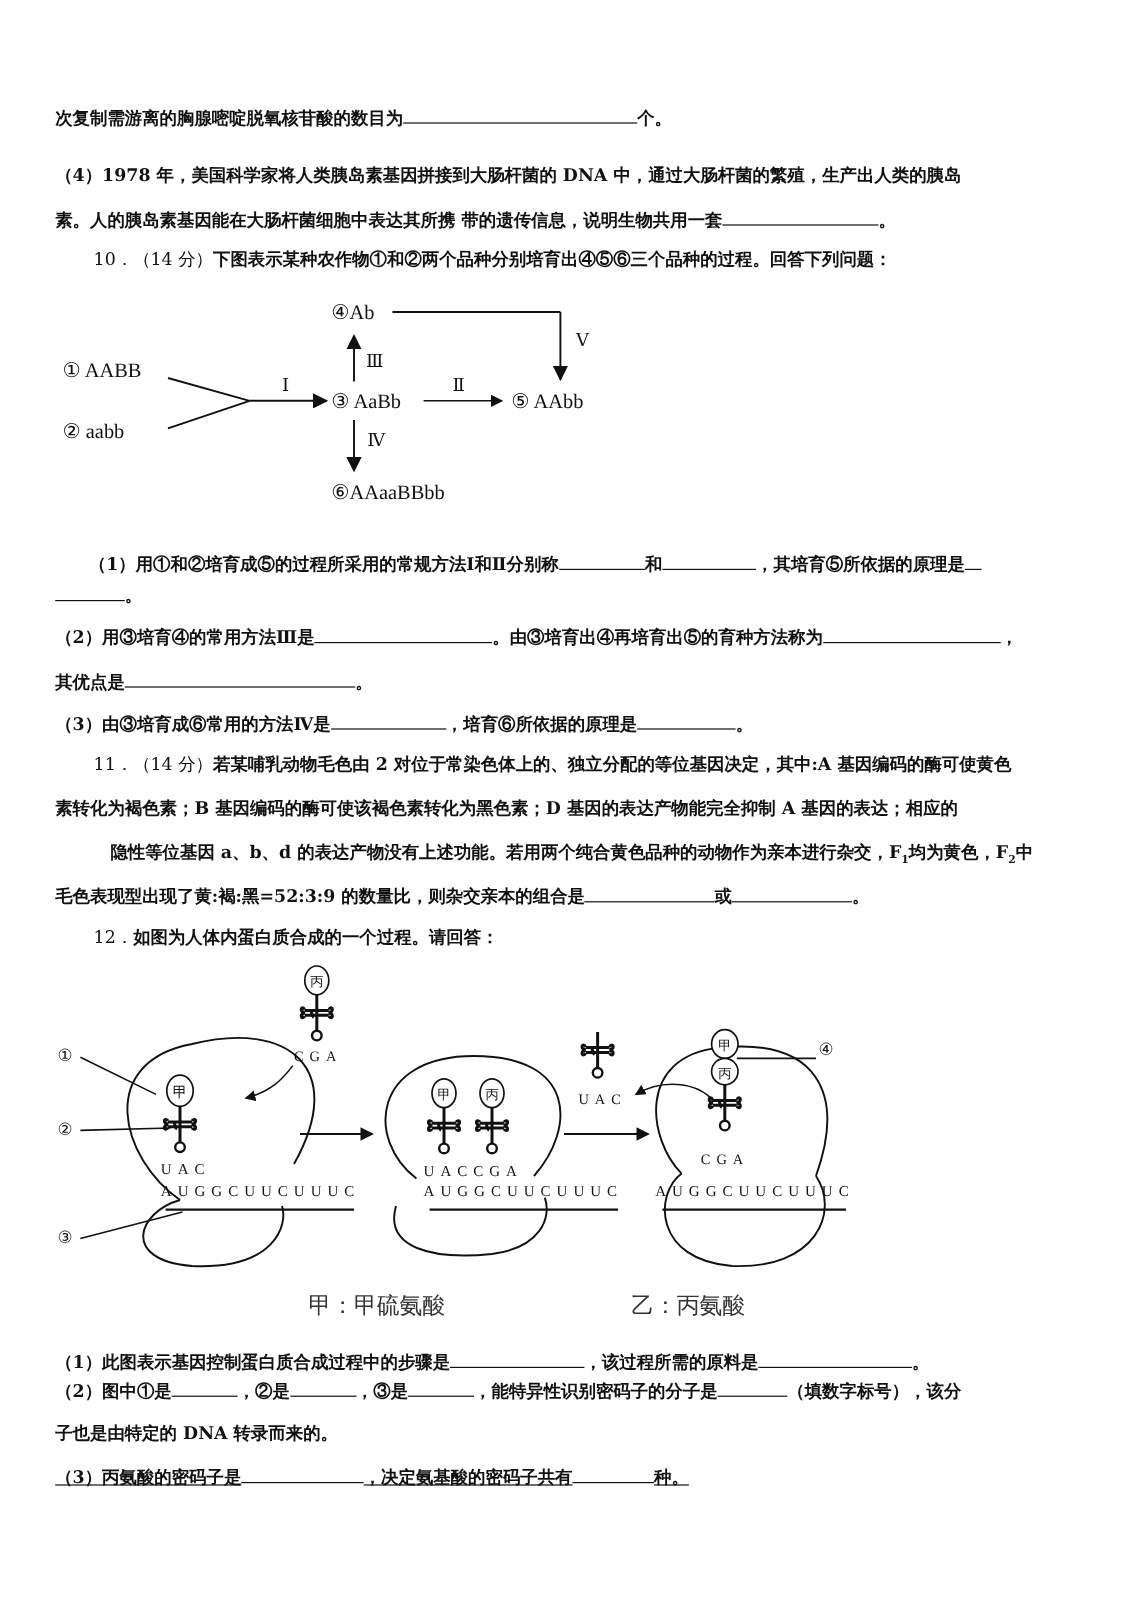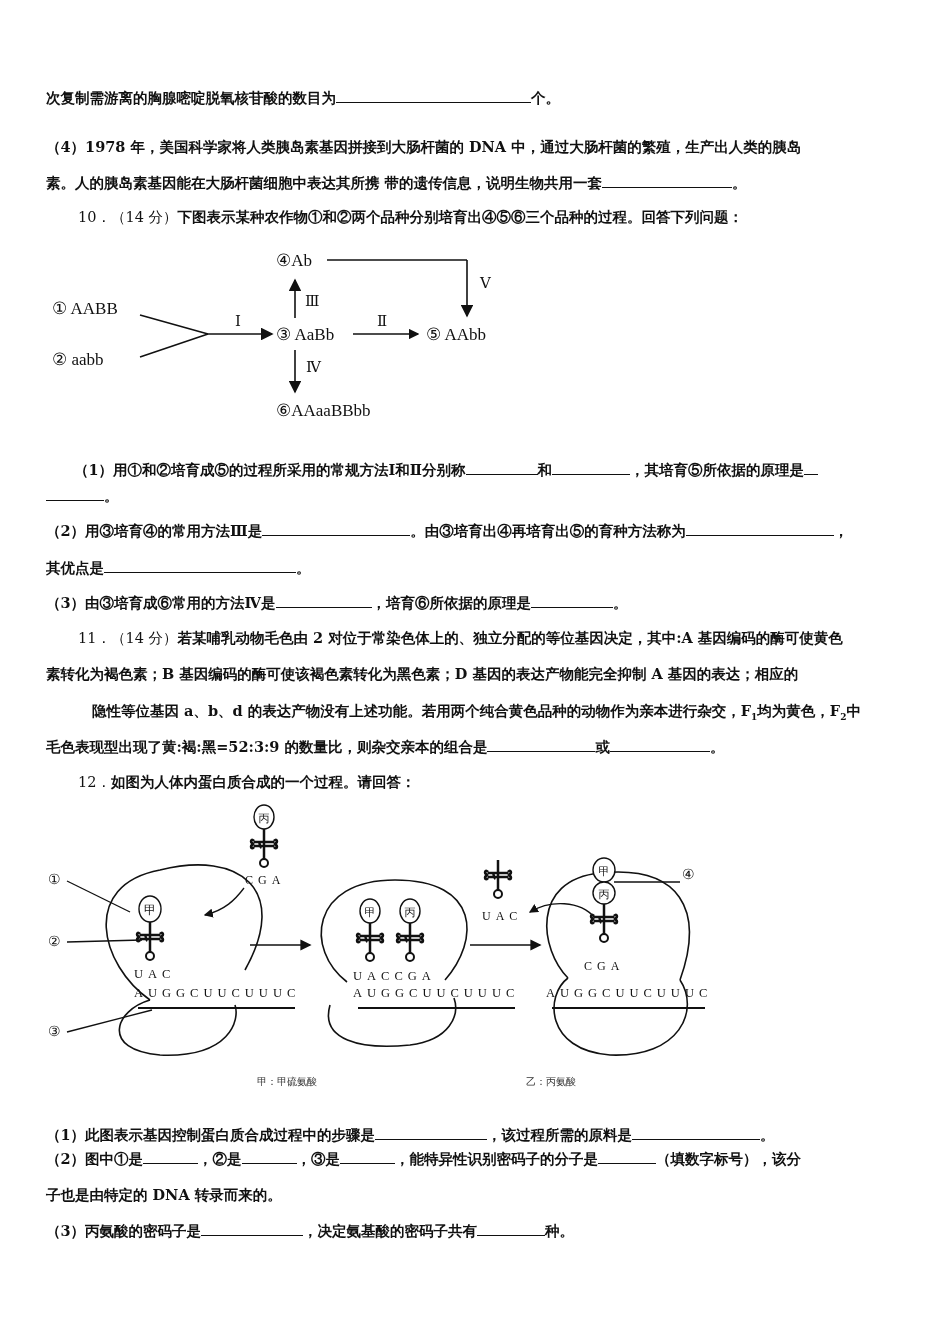--- a/index.html
+++ b/index.html
@@ -4,21 +4,21 @@
 <style>
   html, body { margin: 0; padding: 0; background: #ffffff; }
   body { width: 950px; height: 1344px; position: relative; overflow: hidden;
          font-family: "DejaVu Serif", "Liberation Serif", serif; color: #111; }
   .line { position: absolute; left: 46px; font-size: 14.5px; font-weight: bold;
           white-space: nowrap; line-height: 20px; }
   .qnum { font-weight: normal; margin-left: 32px; }
   .blank { display: inline-block; border-bottom: 1.3px solid #111; height: 14px; vertical-align: baseline; }
   .diagram { position: absolute; }
   svg text { font-family: "Liberation Serif", "DejaVu Serif", serif; fill: #111; }
-  .legend { position: absolute; font-size: 10px; font-family: "DejaVu Sans", sans-serif; color: #333; }
+  .legend { position: absolute; font-size: 19px; font-family: "DejaVu Sans", sans-serif; color: #333; }
   sub { font-size: 9px; }
 </style>
 </head>
 <body>
 
 <div class="line" style="top:88px;">
   <span>次复制需游离的胸腺嘧啶脱氧核苷酸的数目为</span><span class="blank" style="width:195px"></span><span>个。</span>
 </div>
 <div class="line" style="top:137px;">（4）1978 年，美国科学家将人类胰岛素基因拼接到大肠杆菌的 DNA 中，通过大肠杆菌的繁殖，生产出人类的胰岛</div>
 <div class="line" style="top:173px;">
@@ -153,15 +153,15 @@
 <div class="legend" style="left:257px; top:1075px;">甲：甲硫氨酸</div>
 <div class="legend" style="left:526px; top:1075px;">乙：丙氨酸</div>
 
 <div class="line" style="top:1114px;margin-top:11px;">
   <span>（1）此图表示基因控制蛋白质合成过程中的步骤是</span><span class="blank" style="width:112px"></span><span>，该过程所需的原料是</span><span class="blank" style="width:128px"></span><span>。</span>
 </div>
 <div class="line" style="top:1149px;">
   <span>（2）图中①是</span><span class="blank" style="width:55px"></span><span>，②是</span><span class="blank" style="width:55px"></span><span>，③是</span><span class="blank" style="width:55px"></span><span>，能特异性识别密码子的分子是</span><span class="blank" style="width:58px"></span><span>（填数字标号），该分</span>
 </div>
 <div class="line" style="top:1185px;">子也是由特定的 DNA 转录而来的。</div>
-<div class="line" style="top:1221px;">
+<div class="line" style="top:1221px;text-decoration:underline;">
   <span>（3）丙氨酸的密码子是</span><span class="blank" style="width:102px"></span><span>，决定氨基酸的密码子共有</span><span class="blank" style="width:68px"></span><span>种。</span>
 </div>
 
 </body></html>

